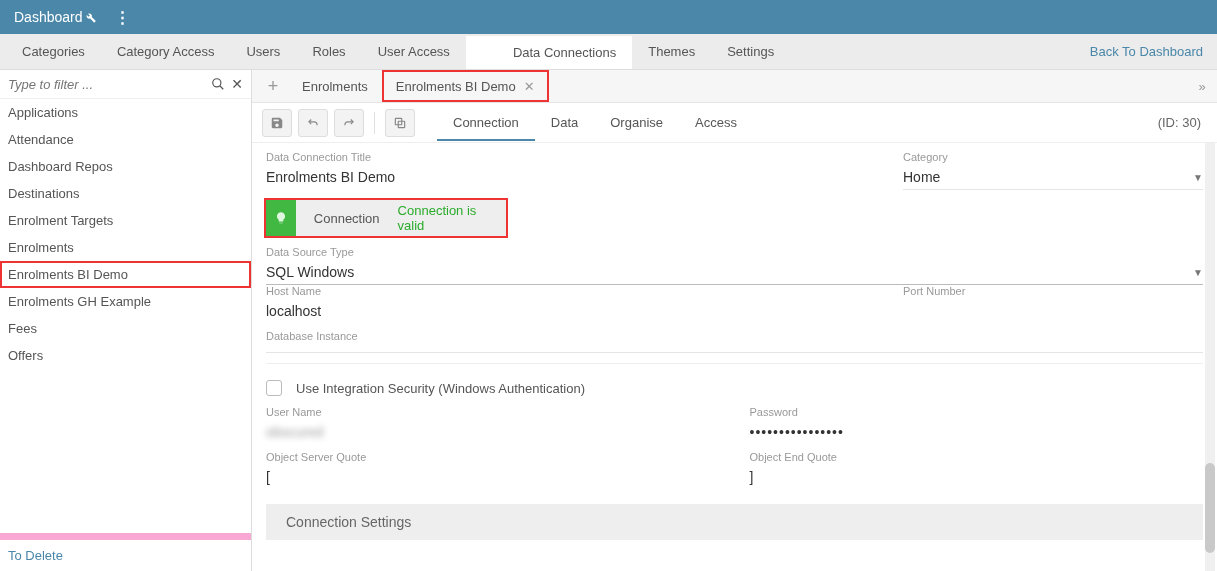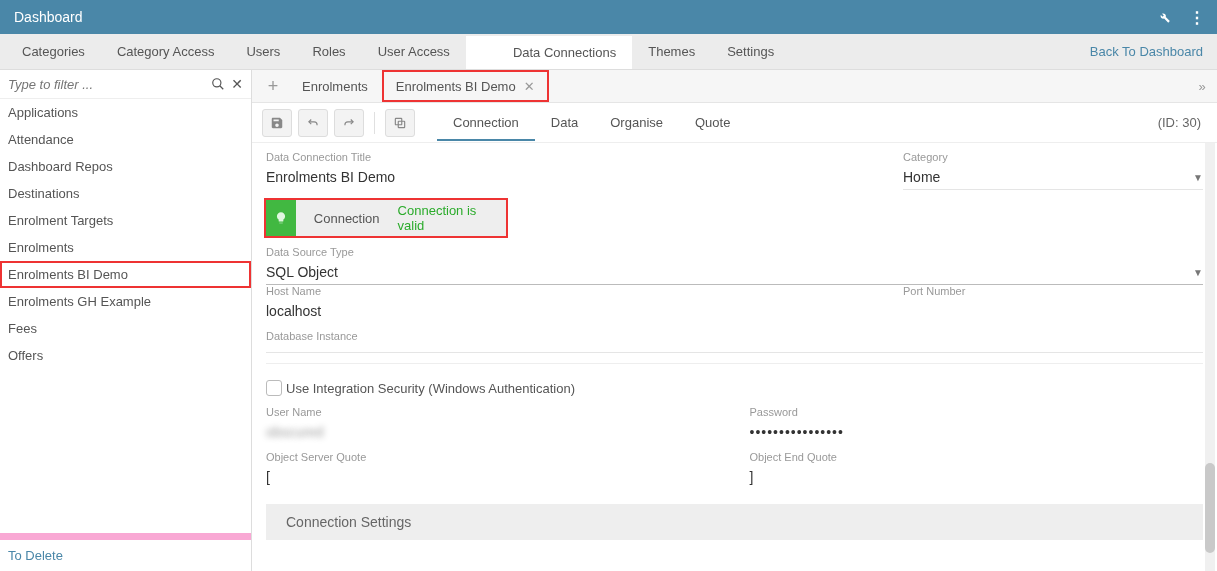--- a/index.html
+++ b/index.html
@@ -12,21 +12,20 @@
     height: 571px;
     overflow: hidden;
   }
   .header {
     background: #4a87a8;
     color: #fff;
     height: 34px;
     display: flex;
     align-items: center;
     padding: 0 14px;
-    justify-content: space-between;
   }
   .header-title { font-size: 14px; }
   .header-icons { display: flex; gap: 18px; align-items: center; }
   .header-icon { color: #fff; cursor: pointer; font-size: 16px; }
   .ellipsis { font-weight: bold; letter-spacing: -2px; }
 
   .nav {
     background: #ececec;
     height: 36px;
     display: flex;
@@ -206,21 +205,21 @@
     width: 30px; height: 100%;
     background: #41b841;
     display: flex; align-items:center; justify-content:center;
     color: #dff7df;
   }
   .conn-label { padding: 0 18px; color:#555; }
   .conn-status { color:#2bab2b; }
 
   .hr { height:1px; background:#eee; margin: 10px 0; }
 
-  .chk-row { display:flex; align-items:center; gap:4px; padding: 6px 0 2px; }
+  .chk-row { display:flex; align-items:center; gap:14px; padding: 6px 0 2px; }
   .checkbox {
     width: 16px; height: 16px; border:1px solid #bbb; border-radius:3px;
     background:#fff;
   }
   .section-head {
     background:#eee; padding: 10px 20px; color:#666; margin-top: 14px;
     font-size: 14px;
     margin-left: -0px;
   }
   .password-dots { letter-spacing: 1px; }
@@ -317,21 +316,21 @@
       <div class="tb-btn">
         <svg width="14" height="14" viewBox="0 0 24 24" fill="none" stroke="currentColor" stroke-width="2">
             <rect x="9" y="9" width="11" height="11" rx="1"></rect>
             <rect x="4" y="4" width="11" height="11" rx="1"></rect>
           </svg>
       </div>
       <div class="subtabs">
         <div class="subtab active">Connection</div>
         <div class="subtab">Data</div>
         <div class="subtab">Organise</div>
-        <div class="subtab">Quote</div>
+        <div class="subtab">Access</div>
       </div>
       <div class="id-label">(ID: 30)</div>
     </div>
 
     <div class="content">
 
       <div class="row">
         <div class="field">
           <div class="label">Data Connection Title</div>
           <div class="value">Enrolments BI Demo</div>
@@ -351,21 +350,21 @@
               <path d="M9 21h6v-1H9v1zm3-19C8.1 2 5 5.1 5 9c0 2.4 1.2 4.5 3 5.7V17c0 .6.4 1 1 1h6c.6 0 1-.4 1-1v-2.3c1.8-1.3 3-3.4 3-5.7 0-3.9-3.1-7-7-7z"></path>
             </svg>
         </div>
         <div class="conn-label">Connection</div>
         <div class="conn-status">Connection is valid</div>
       </div>
 
       <div class="field">
         <div class="label">Data Source Type</div>
         <div class="value select-field select-line">
-          <span>SQL Object</span>
+          <span>SQL Windows</span>
           <span class="caret-down">▼</span>
         </div>
       </div>
 
       <div class="row">
         <div class="field">
           <div class="label">Host Name</div>
           <div class="value">localhost</div>
         </div>
         <div class="field narrow">

